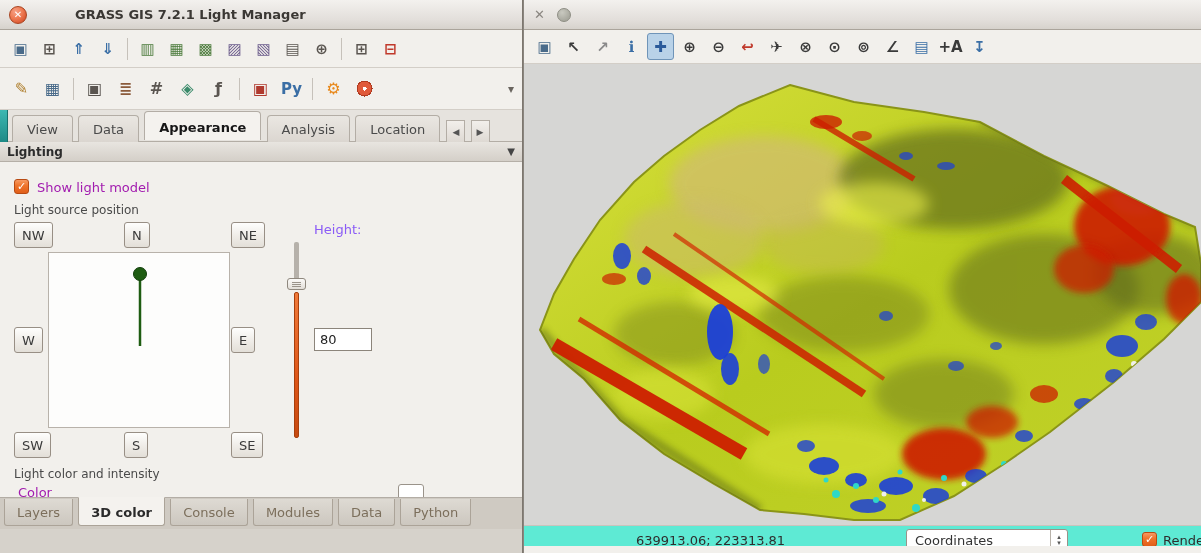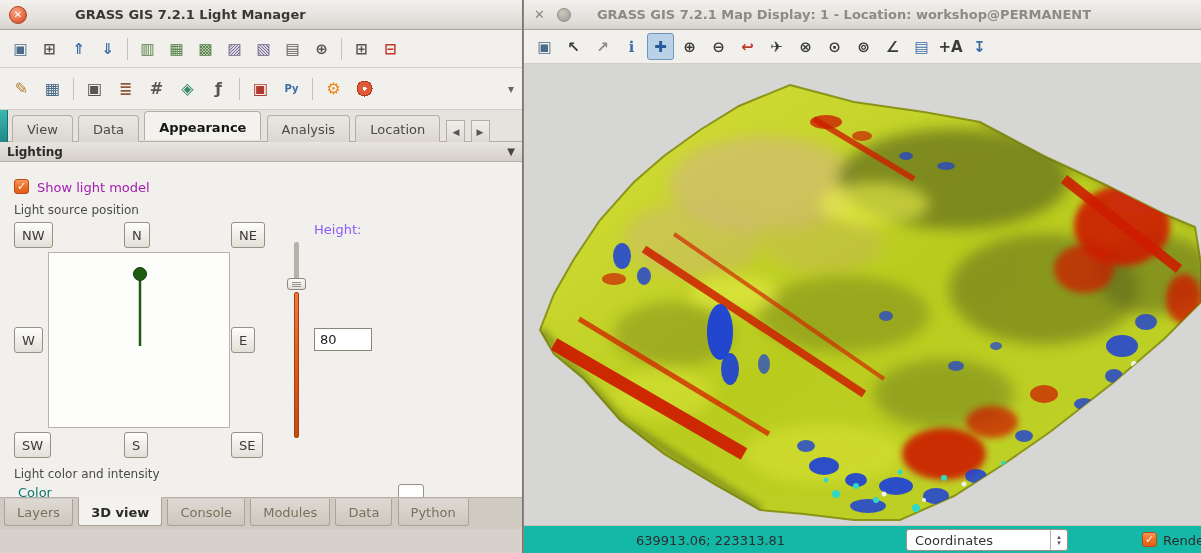--- a/index.html
+++ b/index.html
@@ -28,21 +28,21 @@
     background:#f2f0ec;border-bottom:1px solid #d3cec7}
   .tb1{top:30px;height:38px}
   .tb2{top:68px;height:42px}
   #rw .toolbar{top:30px;height:34px}
   .ticon{display:inline-flex;align-items:center;justify-content:center;width:27px;height:27px;
     margin:0 1px;border-radius:3px;border:1px solid transparent;font-size:15px;color:#5a5550;
     user-select:none;cursor:default;font-weight:bold}
   .tb2 .ticon{width:29px;height:29px;font-size:16px}
   .ticon.active{background:#b9d2e8;border:1px solid #6f94b8}
   .ticon[data-name="help-icon"]{background:radial-gradient(circle at 50% 50%,#fff 0 2px,#e05a3a 2px 7px,#b03a20 7px 8px,transparent 8px)}
-  .ticon[data-name="python-icon"]{font-size:10px}
+  .ticon[data-name="python-icon"]{font-size:15px}
   .tsep{display:inline-block;width:1px;height:22px;background:#c6c1ba;margin:0 5px}
   .tb-overflow{position:absolute;right:8px;top:82px;color:#6a655f;font-size:12px}
 
   
   .tabbar{position:absolute;left:0;right:0;top:110px;height:32px;background:#e6e3de;
     border-bottom:1px solid #b3ada5;padding-left:12px;white-space:nowrap}
   .nb-accent{position:absolute;left:0;top:0;width:8px;height:32px;
     background:linear-gradient(#3cb8b2,#1f8a86);border-right:1px solid #17706c}
   .tab{display:inline-block;padding:6px 14px 5px;color:#4a4a4a;
     background:linear-gradient(#eae7e2,#dbd6d0);border:1px solid #b3ada5;border-bottom:none;
@@ -87,21 +87,21 @@
     border-top:1px solid #b3ada5;padding-left:4px;white-space:nowrap}
   .btab{display:inline-block;padding:6px 12px 5px;font-size:13px;color:#7c6f5c;
     background:linear-gradient(#dedad3,#ccc7bf);border:1px solid #aba398;border-top:none;
     border-radius:0 0 3px 3px;margin-right:1px;position:relative;top:0}
   .btab.active{background:#f4f2ee;font-weight:bold;color:#2a2a2a;border-top:1px solid #f4f2ee;
     margin-top:-1px;padding-top:7px}
   .lwfooter{position:absolute;left:0;right:0;top:529px;height:24px;background:#d6d2cb}
 
   
   .maparea{position:absolute;left:0;right:0;top:64px;height:461px;background:#d6d6d4;overflow:hidden}
-  .statusbar{position:absolute;left:0;right:0;top:525px;height:28px;background:#14b8a6;
+  .statusbar{position:absolute;left:0;right:0;top:525px;height:21px;background:#5eead4;
     border-top:1px solid #c9c4bd;overflow:hidden}
   .coords{position:absolute;left:112px;top:7px;font-size:13px;color:#2e2e2e}
   .combo{position:absolute;left:382px;top:3px;width:162px;height:22px;background:#fff;
     border:1px solid #9a938a;border-radius:3px;display:flex;align-items:center;padding-left:8px;
     font-size:13px;color:#333}
   .combo .spinner{margin-left:auto;width:17px;height:100%;border-left:1px solid #b8b2aa;
     display:flex;flex-direction:column;align-items:center;justify-content:center;color:#555}
   .combo .spinner i{font-style:normal;font-size:7px;line-height:6px}
   .statusbar .checkbox{left:618px;top:6px}
   .statusbar .cblabel{left:639px;top:7px;color:#2e2e2e}
@@ -189,40 +189,39 @@
 
   <span class="hlabel" data-name="height-label">Height:</span>
   <div class="slider-top" data-name="height-slider-track"></div>
   <div class="slider-fill" data-name="height-slider-fill"></div>
   <div class="slider-handle" data-name="height-slider-handle"></div>
   <input class="heightinput" data-name="height-input" value="80" style="">
 
   <span class="grouplabel" style="left:14px;top:467px" data-name="light-color-group-label">Light color and intensity</span>
 
   <div class="cliprow" data-name="color-row-clipped">
-    <span class="grouplabel" style="left:18px;top:3px;color:#0f766e;font-size:13px" data-name="color-label">Color</span>
+    <span class="grouplabel" style="left:18px;top:3px;color:#a21caf;font-size:13px" data-name="color-label">Color</span>
     <span class="swatch" data-name="color-swatch-button"></span>
   </div>
 
   <div class="btabbar" data-name="bottom-notebook-tabbar">
     <span class="btab" data-name="bottom-tab-layers">Layers</span>
-    <span class="btab active" data-name="bottom-tab-3d-view">3D view</span>
+    <span class="btab active" data-name="bottom-tab-3d-view">3D color</span>
     <span class="btab" data-name="bottom-tab-console">Console</span>
     <span class="btab" data-name="bottom-tab-modules">Modules</span>
     <span class="btab" data-name="bottom-tab-data">Data</span>
     <span class="btab" data-name="bottom-tab-python">Python</span>
   </div>
   <div class="lwfooter" data-name="window-footer"></div>
 </div>
 
 <div class="win" id="rw" data-name="map-display-window">
   <div class="titlebar" data-name="map-display-titlebar">
     <span class="grayx" data-name="close-icon">✕</span>
     <span class="graycircle" data-name="window-control-icon"></span>
-    <span class="title unfocused" style="margin-left:26px" data-name="map-display-title">GRASS GIS 7.2.1 Map Display: 1 - Location: workshop@PERMANENT</span>
   </div>
 
   <div class="toolbar" data-name="map-display-toolbar">
       <span class="ticon" data-name="render-display-icon" style="color: rgb(74, 107, 138);">▣</span>
       <span class="ticon" data-name="pointer-icon" style="color: rgb(58, 58, 58);">↖</span>
       <span class="ticon" data-name="select-icon" style="color: rgb(138, 138, 138);">↗</span>
       <span class="ticon" data-name="query-icon" style="color: rgb(58, 110, 165);">ℹ</span>
       <span class="ticon active" data-name="pan-icon" style="color: rgb(42, 90, 154);">✚</span>
       <span class="ticon" data-name="zoom-in-icon" style="color: rgb(58, 58, 58);">⊕</span>
       <span class="ticon" data-name="zoom-out-icon" style="color: rgb(58, 58, 58);">⊖</span>

